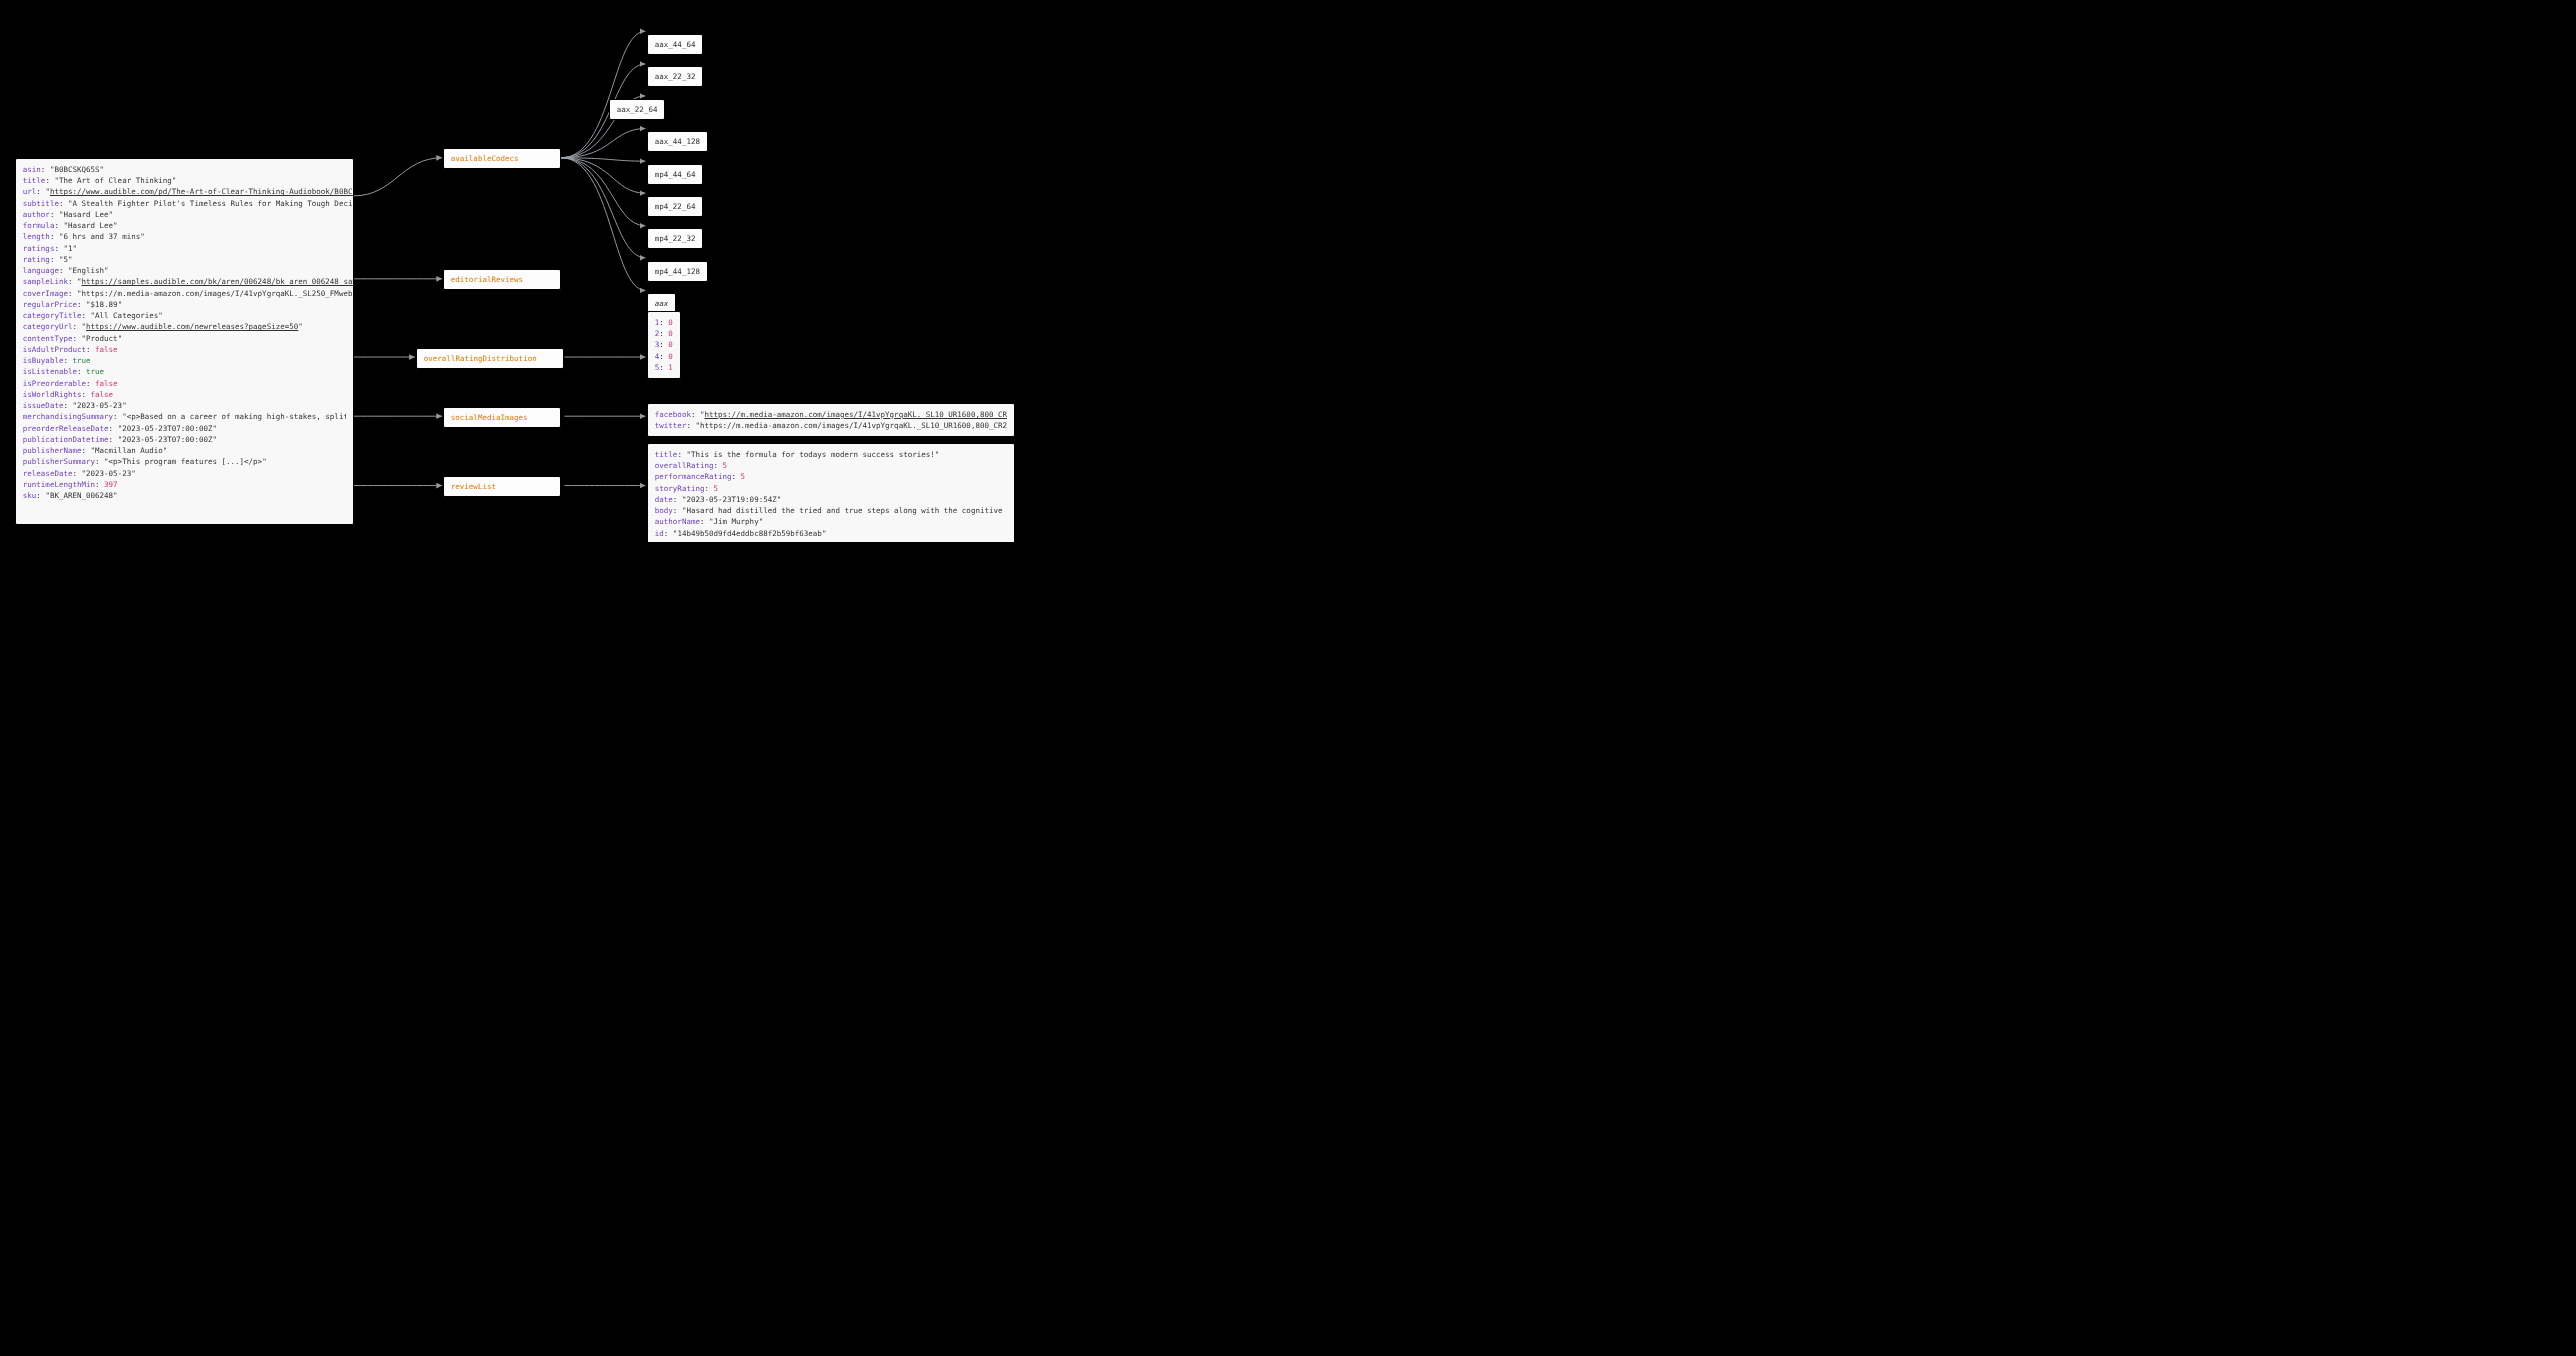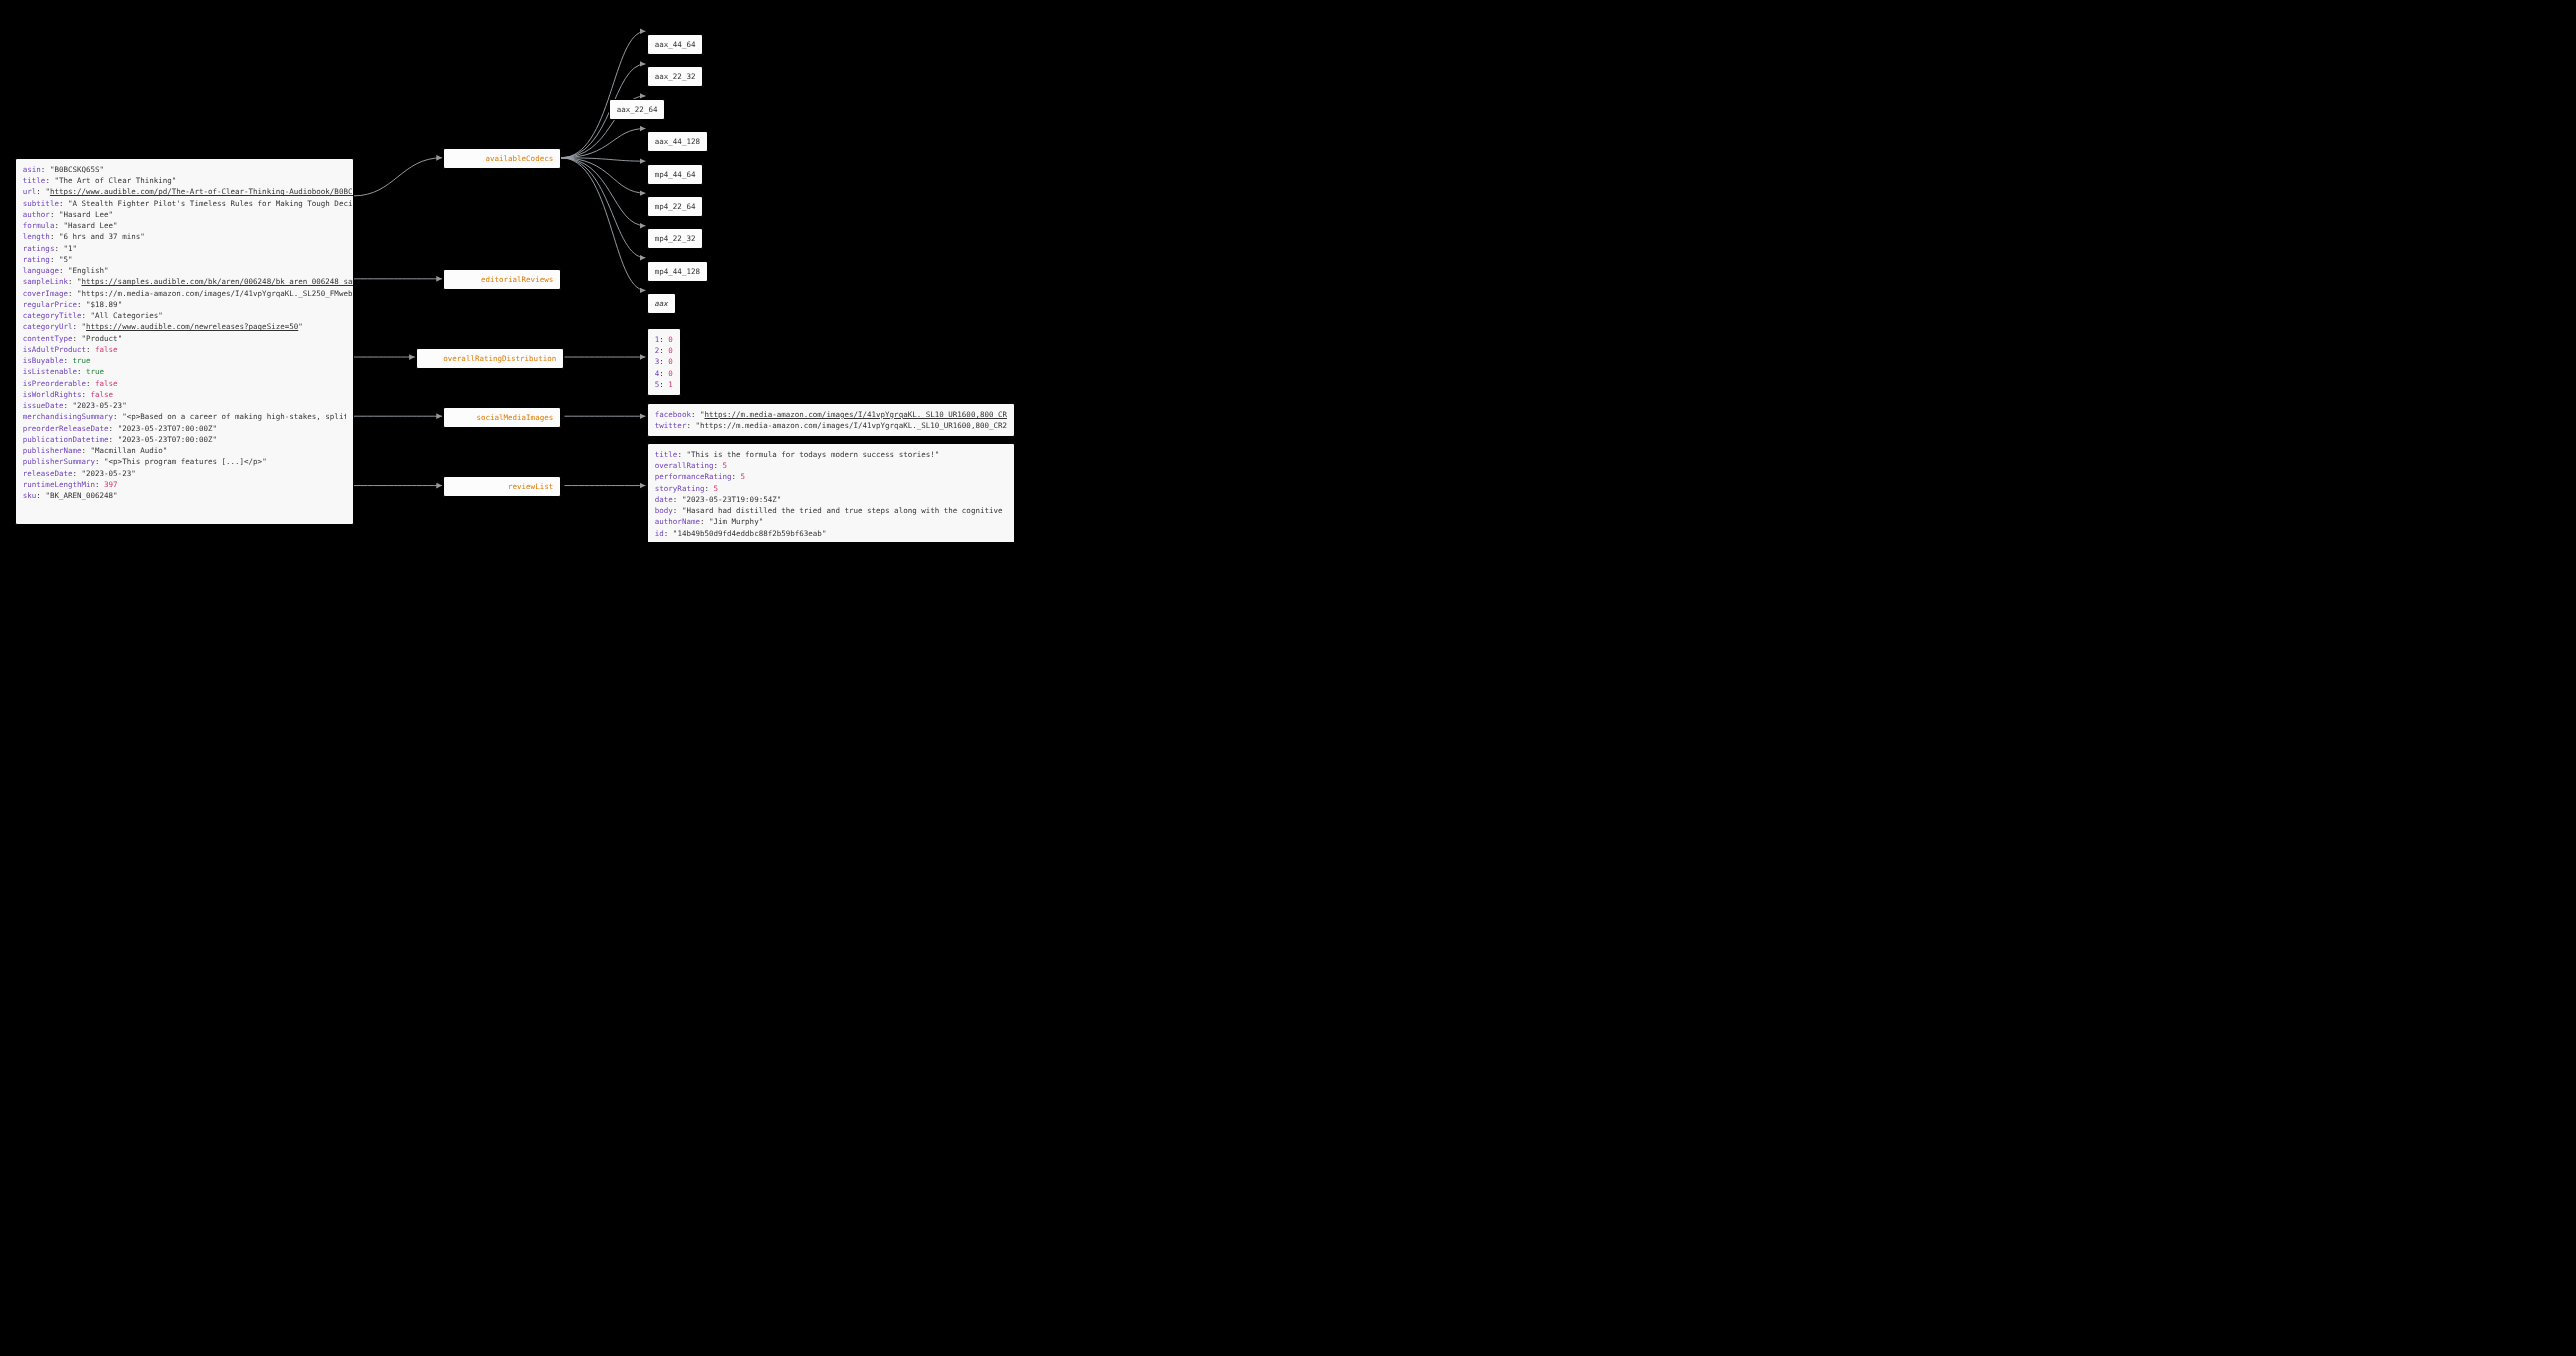--- a/index.html
+++ b/index.html
@@ -28,21 +28,21 @@
   .box {
     position: absolute;
     background: #f8f8f8;
     border: 0.7px solid #000;
     border-radius: 2px;
     padding: 4.8px 6.8px;
     box-sizing: border-box;
     color: #333;
   }
   .nodebox {
-    text-align: right;
+    text-align: left;
     font-weight: 500;
     color: #e07b00;
     background: #fcfcfc;
   }
   .codec {
     font-family: ui-monospace, monospace;
     color: #333;
     background: #fcfcfc;
     min-width: 49px;
     margin-top: 12px;
@@ -140,21 +140,21 @@
   <div class="box codec" style="left:647px; top:22.4px;">aax_44_64</div>
   <div class="box codec" style="left:647px; top:54px;text-align:right;">aax_22_32</div>
   <div class="box codec" style="left:609px; top:87px;">aax_22_64</div>
   <div class="box codec" style="left:647px; top:119px;">aax_44_128</div>
   <div class="box codec" style="left:647px; top:152px;">mp4_44_64</div>
   <div class="box codec" style="left:647px; top:184px;">mp4_22_64</div>
   <div class="box codec" style="left:647px; top:216px;">mp4_22_32</div>
   <div class="box codec" style="left:647px; top:249px;">mp4_44_128</div>
   <div class="box codec" style="left:647px; top:281px; min-width:27px;font-style:italic;">aax</div>
 
-  <div class="box" style="left:647px; top:328px;">
+  <div class="box" style="left:647px; top:311px;">
     <div class="kv-line"><span class="key">1</span><span class="colon">: </span><span class="num">0</span></div>
     <div class="kv-line"><span class="key">2</span><span class="colon">: </span><span class="num">0</span></div>
     <div class="kv-line"><span class="key">3</span><span class="colon">: </span><span class="num">0</span></div>
     <div class="kv-line"><span class="key">4</span><span class="colon">: </span><span class="num">0</span></div>
     <div class="kv-line"><span class="key">5</span><span class="colon">: </span><span class="num">1</span></div>
   </div>
 
   <div class="box" style="left:647px; top:403px; width:368px; overflow:hidden;">
     <div class="kv-line nowrap"><span class="key">facebook</span><span class="colon">: </span><span class="str">"<span class="link">https://m.media-amazon.com/images/I/41vpYgrqaKL._SL10_UR1600,800_CR200,50,1200,…</span></span></div>
     <div class="kv-line nowrap"><span class="key">twitter</span><span class="colon">: </span><span class="str">"<span>https://m.media-amazon.com/images/I/41vpYgrqaKL._SL10_UR1600,800_CR200,50,1024,5…</span></span></div>

